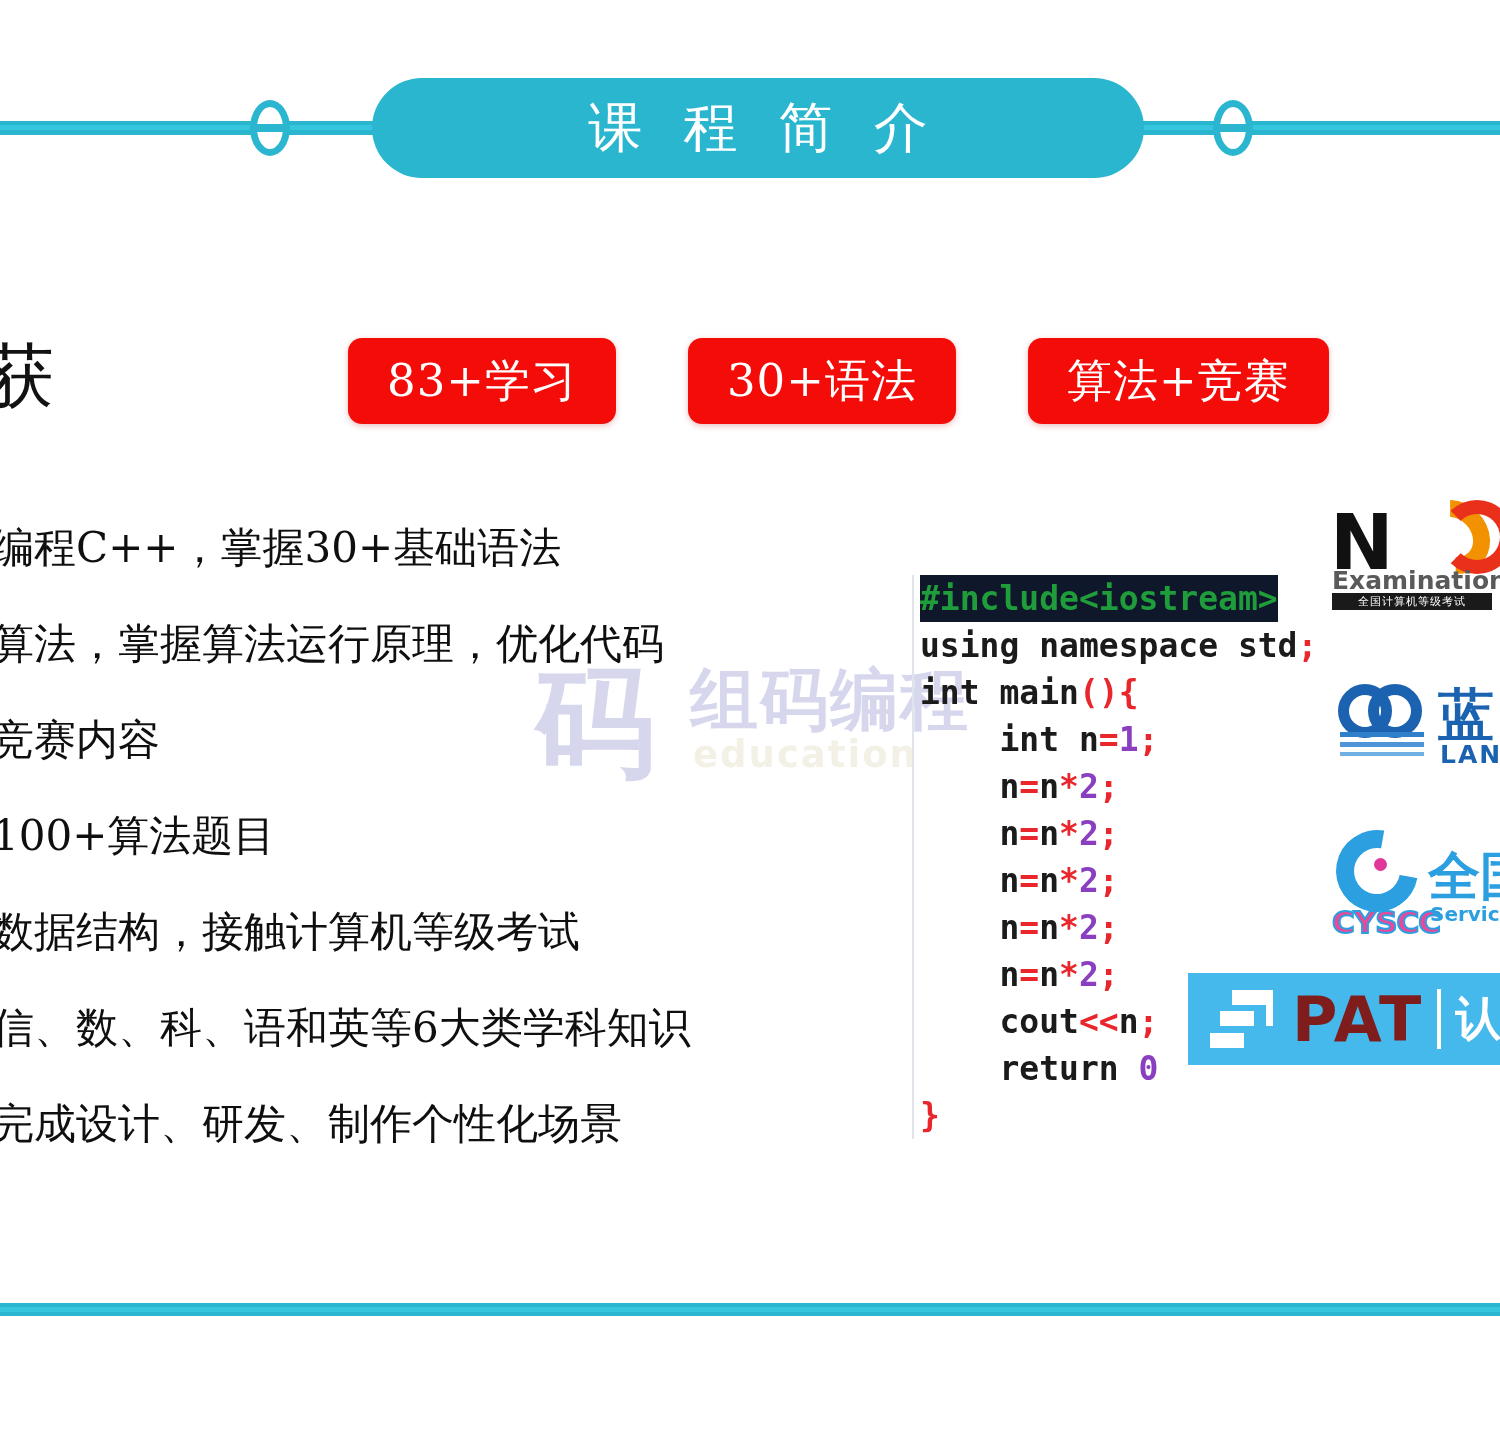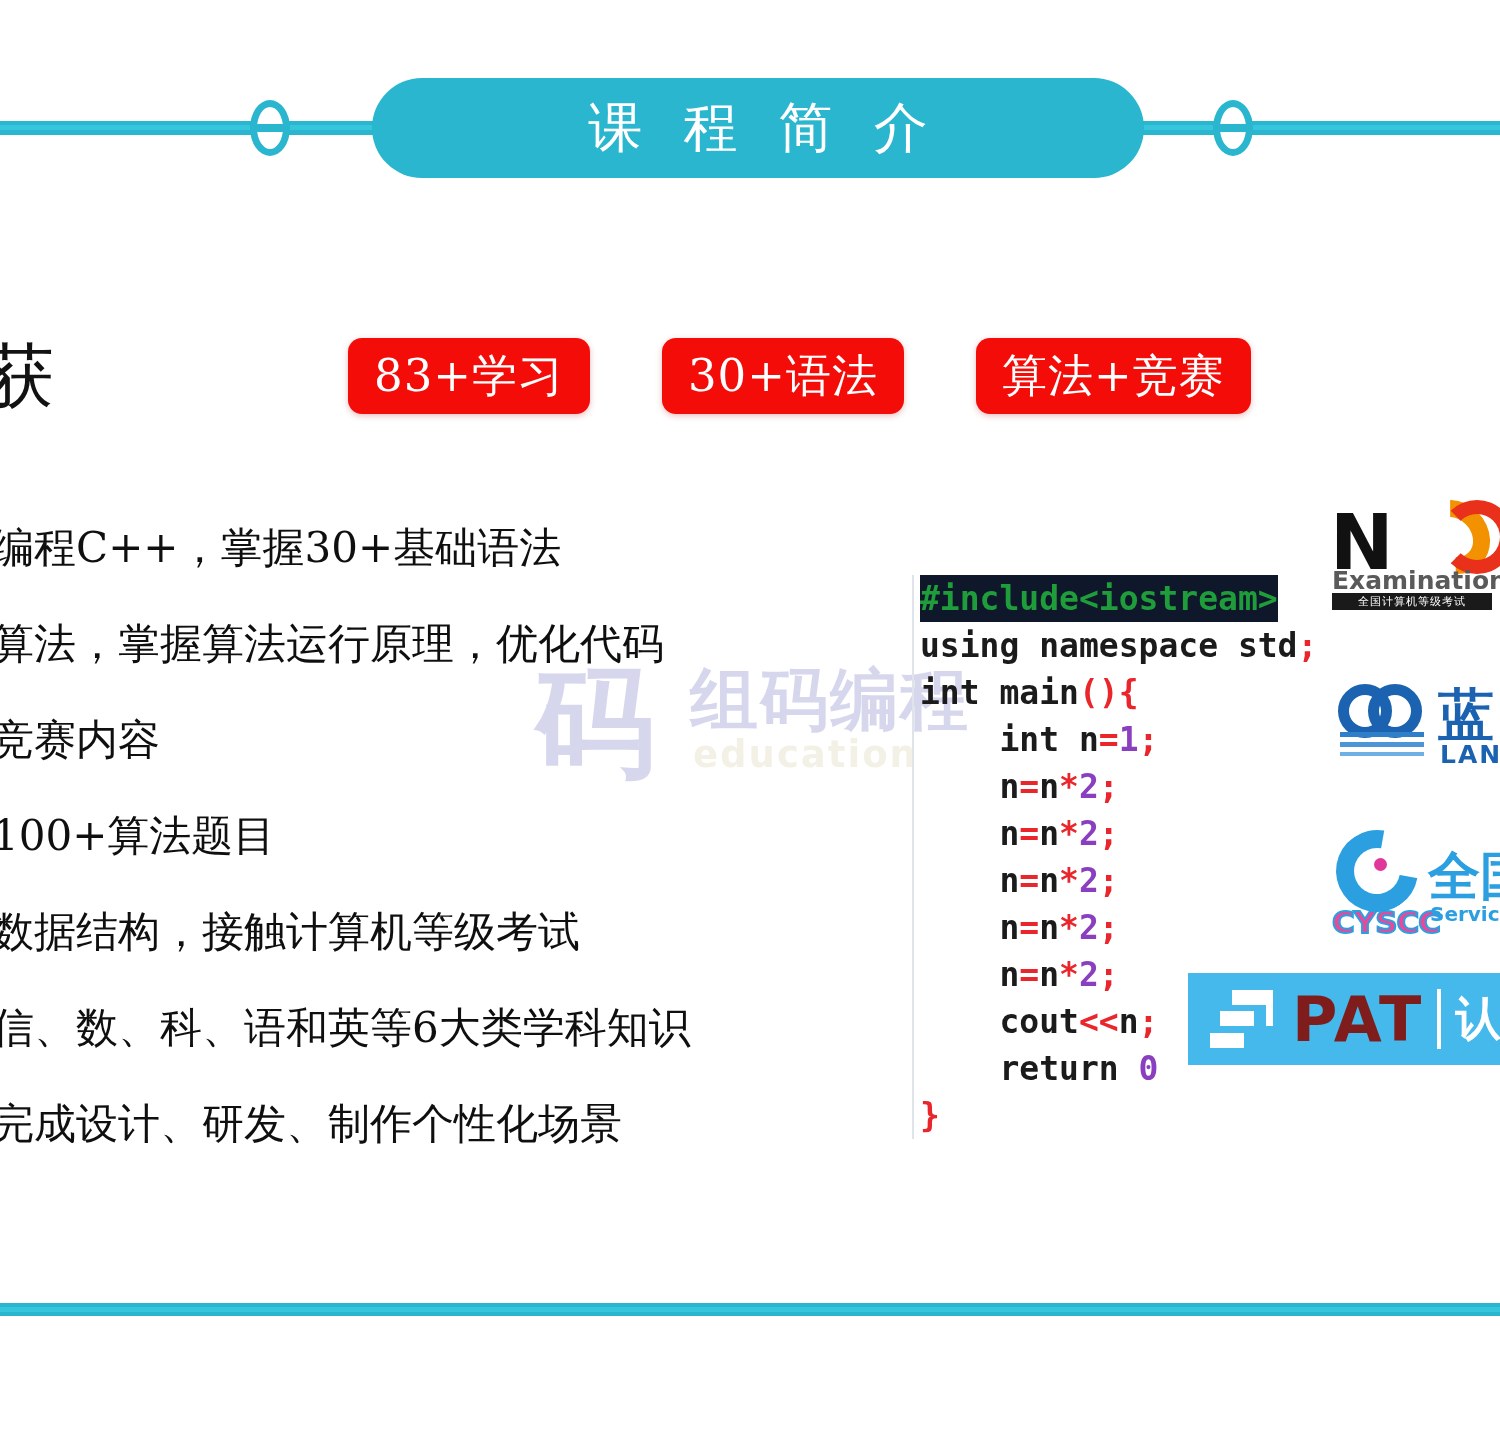--- a/index.html
+++ b/index.html
@@ -99,22 +99,22 @@
   .badge-row {
     position: absolute;
     left: 348px;
     top: 338px;
     display: flex;
     gap: 72px;
   }
   .badge {
     background: #f40c08;
     border-radius: 14px;
-    height: 76px;
-    padding: 0 26px;
+    height: 86px;
+    padding: 0 39px;
     display: flex;
     align-items: center;
     justify-content: center;
     box-shadow: 0 2px 6px rgba(180,0,0,.25);
   }
   .badge-text {
     color: #ffffff;
     font-size: 45px;
     font-family: "DejaVu Serif", "Liberation Serif", serif;
     white-space: nowrap;

